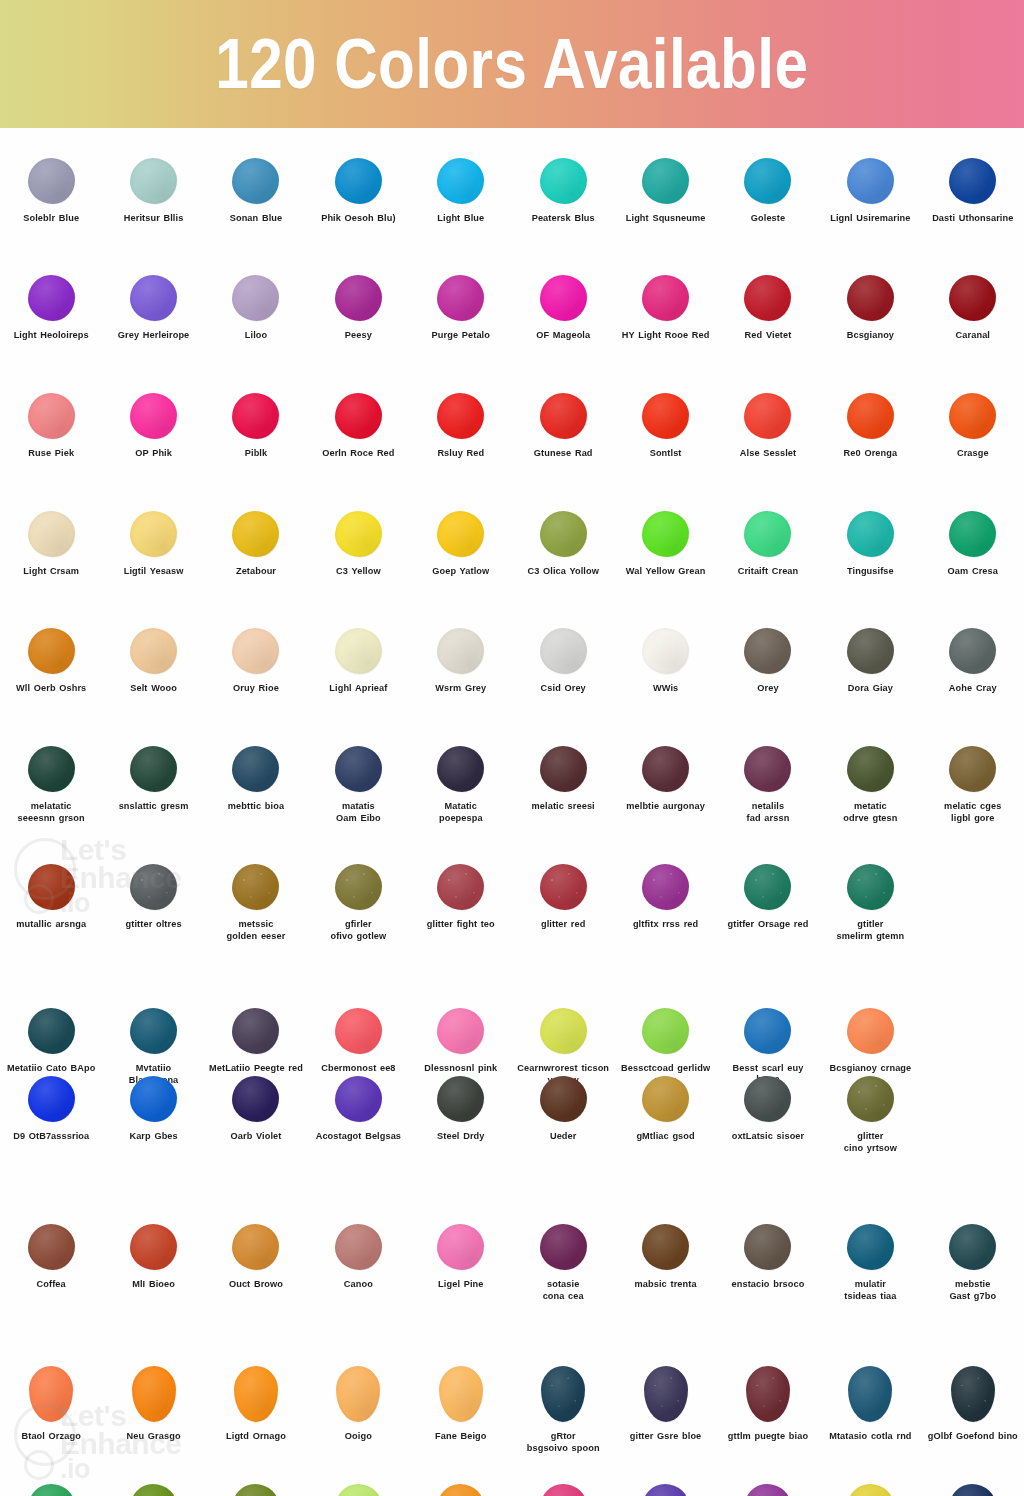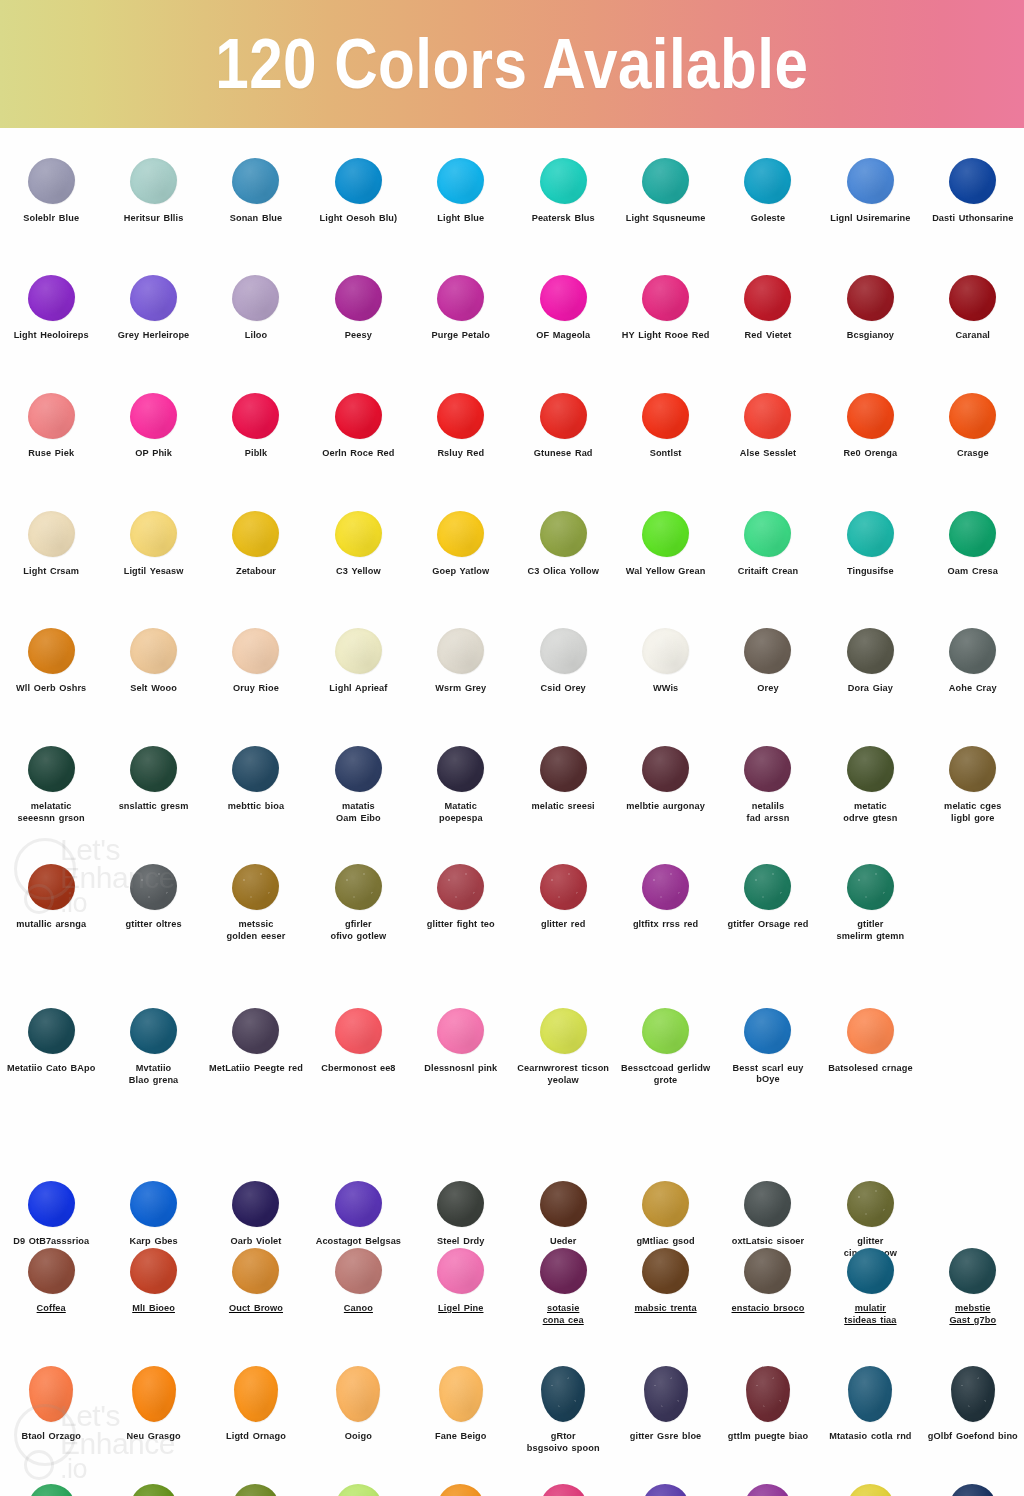--- a/index.html
+++ b/index.html
@@ -104,21 +104,21 @@
     word-spacing: 1px;
   }
   .label.two-line { line-height: 11.5px; }
 
   
   .watermark {
     position: absolute;
     pointer-events: none;
     user-select: none;
     color: rgba(150,150,150,0.16);
-    font-weight: 400;
+    font-weight: 700;
     line-height: 0.92;
     letter-spacing: -0.5px;
   }
   .watermark .wm-text { font-size: 30px; display: block; }
   .watermark .wm-io { font-size: 27px; display: block; }
   .wm-ring {
     position: absolute;
     border: 3px solid rgba(150,150,150,0.15);
     border-radius: 50%;
   }
@@ -148,21 +148,21 @@
         <div class="cell">
           <div class="dot" style="background-color: rgb(168, 207, 201);"></div>
           <div class="label">Heritsur Bllis</div>
         </div>
         <div class="cell">
           <div class="dot" style="background-color: rgb(62, 143, 186);"></div>
           <div class="label">Sonan Blue</div>
         </div>
         <div class="cell">
           <div class="dot" style="background-color: rgb(13, 141, 205);"></div>
-          <div class="label">Light Oesoh Blu)</div>
+          <div class="label">Phik Oesoh Blu)</div>
         </div>
         <div class="cell">
           <div class="dot" style="background-color: rgb(19, 179, 235);"></div>
           <div class="label">Light Blue</div>
         </div>
         <div class="cell">
           <div class="dot" style="background-color: rgb(31, 207, 190);"></div>
           <div class="label">Peatersk Blus</div>
         </div>
         <div class="cell">
@@ -458,24 +458,24 @@
         <div class="cell">
           <div class="dot" style="background-color: rgb(141, 216, 75);"></div>
           <div class="label two-line">Bessctcoad gerlidw<br>grote</div>
         </div>
         <div class="cell">
           <div class="dot" style="background-color: rgb(30, 116, 188);"></div>
           <div class="label">Besst scarl euy bOye</div>
         </div>
         <div class="cell">
           <div class="dot" style="background-color: rgb(249, 135, 81);"></div>
-          <div class="label">Batsolesed crnage</div>
-        </div>
-      </div>
-      <div class="swatch-row" style="top: 1053px;">
+          <div class="label">Bcsgianoy crnage</div>
+        </div>
+      </div>
+      <div class="swatch-row" style="top: 948px;">
         <div class="cell">
           <div class="dot" style="background-color: rgb(19, 52, 226);"></div>
           <div class="label">D9 OtB7asssrioa</div>
         </div>
         <div class="cell">
           <div class="dot" style="background-color: rgb(14, 98, 210);"></div>
           <div class="label">Karp Gbes</div>
         </div>
         <div class="cell">
           <div class="dot" style="background-color: rgb(43, 31, 92);"></div>
@@ -499,21 +499,21 @@
         </div>
         <div class="cell">
           <div class="dot" style="background-color: rgb(71, 79, 79);"></div>
           <div class="label">oxtLatsic sisoer</div>
         </div>
         <div class="cell">
           <div class="dot glitterish" style="background-color: rgb(107, 107, 52);"></div>
           <div class="label two-line">glitter<br>cino yrtsow</div>
         </div>
       </div>
-      <div class="swatch-row" style="top: 1120px; text-decoration: underline;">
+      <div class="swatch-row" style="top: 1096px;">
         <div class="cell">
           <div class="dot" style="background-color: rgb(141, 76, 59);"></div>
           <div class="label">Coffea</div>
         </div>
         <div class="cell">
           <div class="dot" style="background-color: rgb(195, 68, 41);"></div>
           <div class="label">MlI Bioeo</div>
         </div>
         <div class="cell">
           <div class="dot" style="background-color: rgb(212, 138, 51);"></div>

